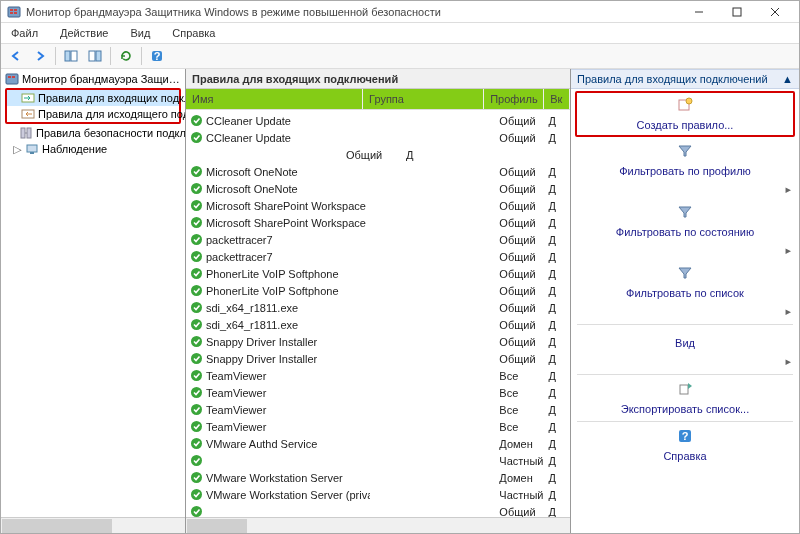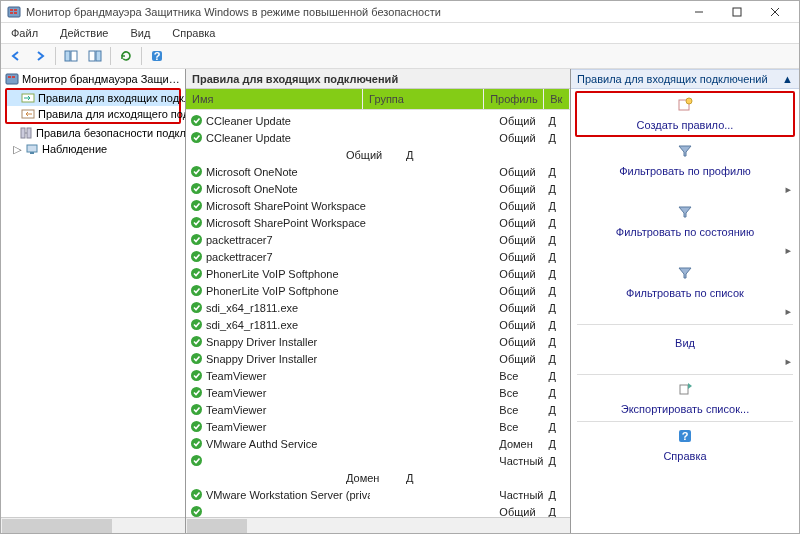--- a/index.html
+++ b/index.html
@@ -475,20 +475,29 @@
                   <circle cx="6.5" cy="6.5" r="5.5" fill="#3aa53a"></circle>
                   <path d="M4 6.5 L6 8.5 L9.5 4.5" stroke="#fff" stroke-width="1.6" fill="none"></path>
                 </svg>
               </span>
             </div>
             <div class="gr-cell c1"></div>
             <div class="gr-cell c2">Частный</div>
             <div class="gr-cell c3">Д</div>
           </div>
           <div class="grid-row">
+            <div class="gr-cell c0">
+              <span>
+                <svg width="13" height="13">
+                  <circle cx="6.5" cy="6.5" r="5.5" fill="#3aa53a"></circle>
+                  <path d="M4 6.5 L6 8.5 L9.5 4.5" stroke="#fff" stroke-width="1.6" fill="none"></path>
+                </svg>
+              </span>
+              <span>VMware Workstation Server</span>
+            </div>
             <div class="gr-cell c1"></div>
             <div class="gr-cell c2">Домен</div>
             <div class="gr-cell c3">Д</div>
           </div>
           <div class="grid-row">
             <div class="gr-cell c0">
               <span>
                 <svg width="13" height="13">
                   <circle cx="6.5" cy="6.5" r="5.5" fill="#3aa53a"></circle>
                   <path d="M4 6.5 L6 8.5 L9.5 4.5" stroke="#fff" stroke-width="1.6" fill="none"></path>

